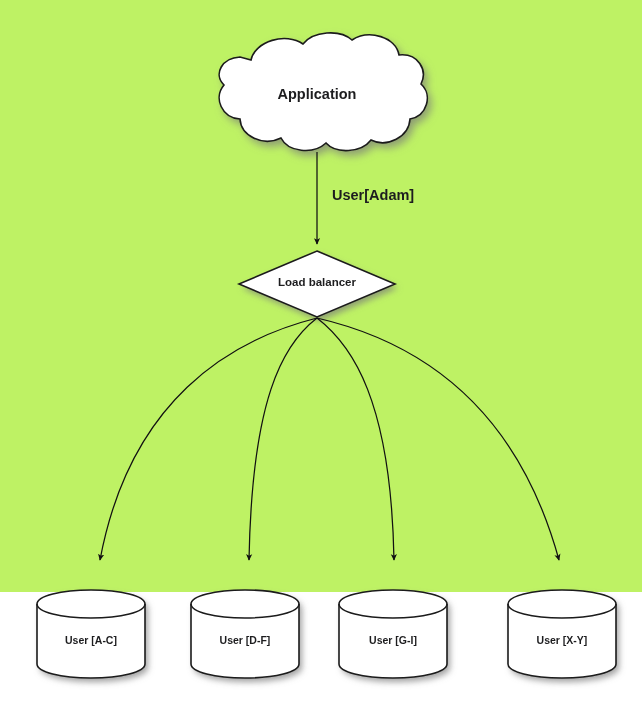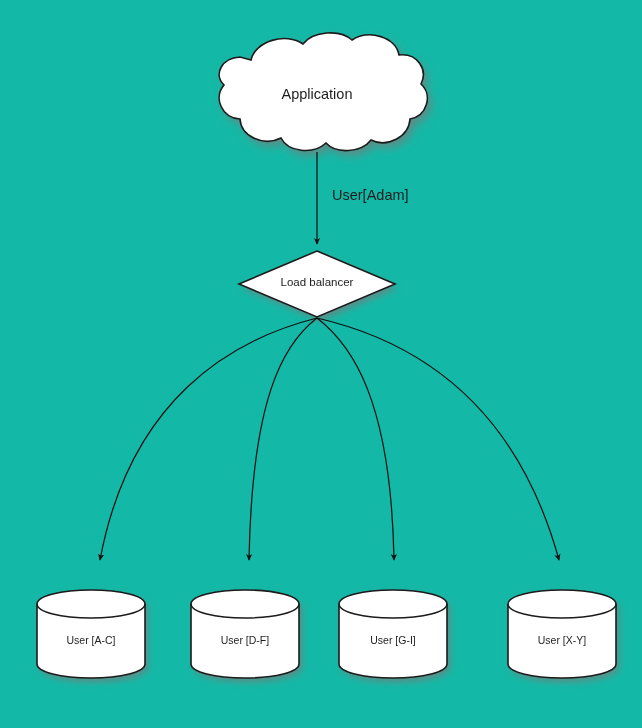--- a/index.html
+++ b/index.html
@@ -9,22 +9,23 @@
   }
   body {
     width: 642px;
     height: 728px;
     font-family: "Liberation Sans", sans-serif;
     overflow: hidden;
   }
   #diagram-root {
     position: relative;
     width: 642px;
-    height: 728px;
-    background: #14b8a6;
+    height: 592px;
+    background: #bef264;
+    font-weight: bold;
   }
   svg#diagram-canvas {
     display: block;
     width: 642px;
     height: 728px;
   }
   .shape-fill {
     fill: #ffffff;
   }
   .shape-stroke {

